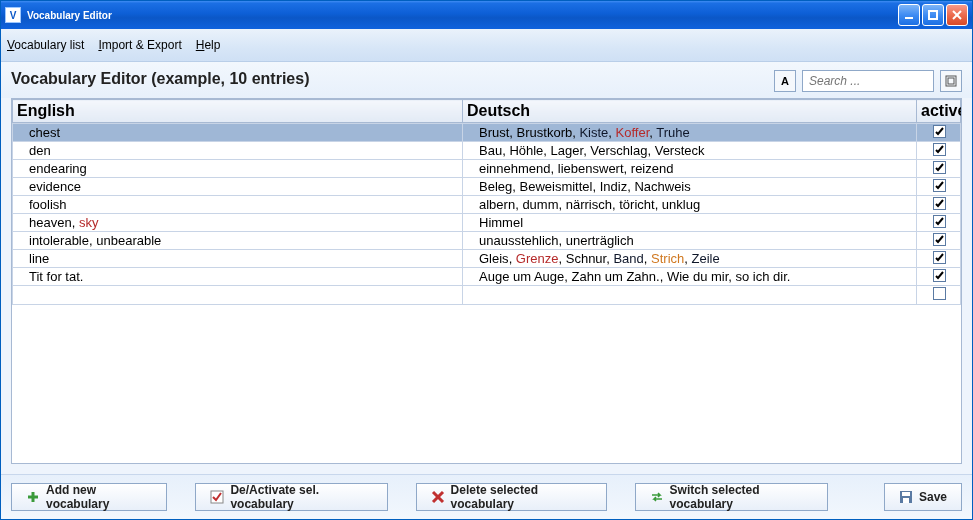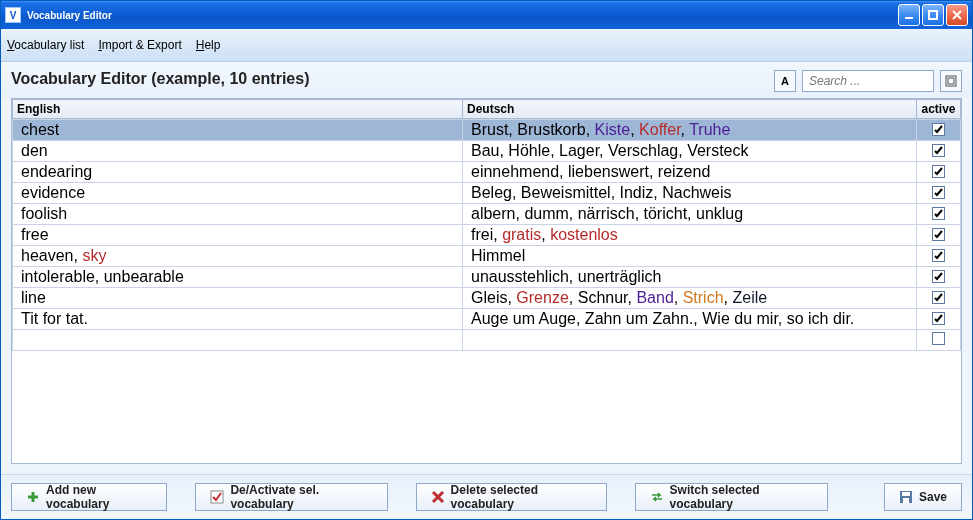--- a/index.html
+++ b/index.html
@@ -43,33 +43,33 @@
     width:132px; height:22px; border:1px solid #8fa8c8; padding:0 6px; color:#888; font-style:italic; font-size:12px; background:#fff;
   }
 
   .content { flex:1; padding:0 10px 10px 10px; display:flex; flex-direction:column; overflow:hidden; }
 
   .grid { flex:1; border:1px solid #a7b9d3; background:#fff; display:flex; flex-direction:column; overflow:hidden; }
 
   table { border-collapse:collapse; width:100%; table-layout:fixed; }
   thead th {
     background: linear-gradient(to bottom, #f4f7fc 0%, #e2eaf5 100%);
-    border:1px solid #a7b9d3; text-align:left; padding:2px 4px; font-weight:bold; font-size:12px;
-  }
-  tbody td { border:1px solid #c8d4e6; padding:1px 8px; font-size:16px; vertical-align:top;margin-left:40px; }
+    border:1px solid #a7b9d3; text-align:left; padding:2px 4px; font-weight:bold; font-size:16px;
+  }
+  tbody td { border:1px solid #c8d4e6; padding:1px 16px; font-size:13px; vertical-align:top;margin-left:40px; }
   .col-en { width:450px; }
   .col-de { }
   .col-active { width:44px; text-align:center; }
   tbody td.col-active { text-align:center; }
 
   tr.selected td { background:#9fb7d6; }
 
   .w-default { color:#000; }
   .w-red { color:#b52a2a; }
-  .w-brown { color:#4c1d95; }
+  .w-brown { color:#0f172a; }
   .w-purple { color:#0f172a; }
   .w-orange { color:#d07820; }
 
   .checkbox {
     width:13px; height:13px; border:1px solid #5a7aa3; background:#fff; display:inline-flex; align-items:center; justify-content:center; cursor:pointer;
   }
   .checkbox svg { stroke:#000; stroke-width:2; fill:none; }
 
   .grid-body { flex:1; overflow:auto; }
 
@@ -186,29 +186,20 @@
               <tr>
                 <td class="col-en"><span class="w-default">foolish</span></td>
                 <td class="col-de"><span class="w-default">albern</span>, <span class="w-default">dumm</span>, <span class="w-default">närrisch</span>, <span class="w-default">töricht</span>, <span class="w-default">unklug</span></td>
                 <td class="col-active"><span class="checkbox">
                     <svg width="11" height="11" viewBox="0 0 11 11">
                       <polyline points="2,6 4,8 9,2" fill="none"></polyline>
                     </svg>
                   </span></td>
               </tr>
               <tr>
-                <td class="col-en"><span class="w-default">free</span></td>
-                <td class="col-de"><span class="w-default">frei</span>, <span class="w-red">gratis</span>, <span class="w-red">kostenlos</span></td>
-                <td class="col-active"><span class="checkbox">
-                    <svg width="11" height="11" viewBox="0 0 11 11">
-                      <polyline points="2,6 4,8 9,2" fill="none"></polyline>
-                    </svg>
-                  </span></td>
-              </tr>
-              <tr>
                 <td class="col-en"><span class="w-default">heaven</span>, <span class="w-red">sky</span></td>
                 <td class="col-de"><span class="w-default">Himmel</span></td>
                 <td class="col-active"><span class="checkbox">
                     <svg width="11" height="11" viewBox="0 0 11 11">
                       <polyline points="2,6 4,8 9,2" fill="none"></polyline>
                     </svg>
                   </span></td>
               </tr>
               <tr>
                 <td class="col-en"><span class="w-default">intolerable</span>, <span class="w-default">unbearable</span></td>

